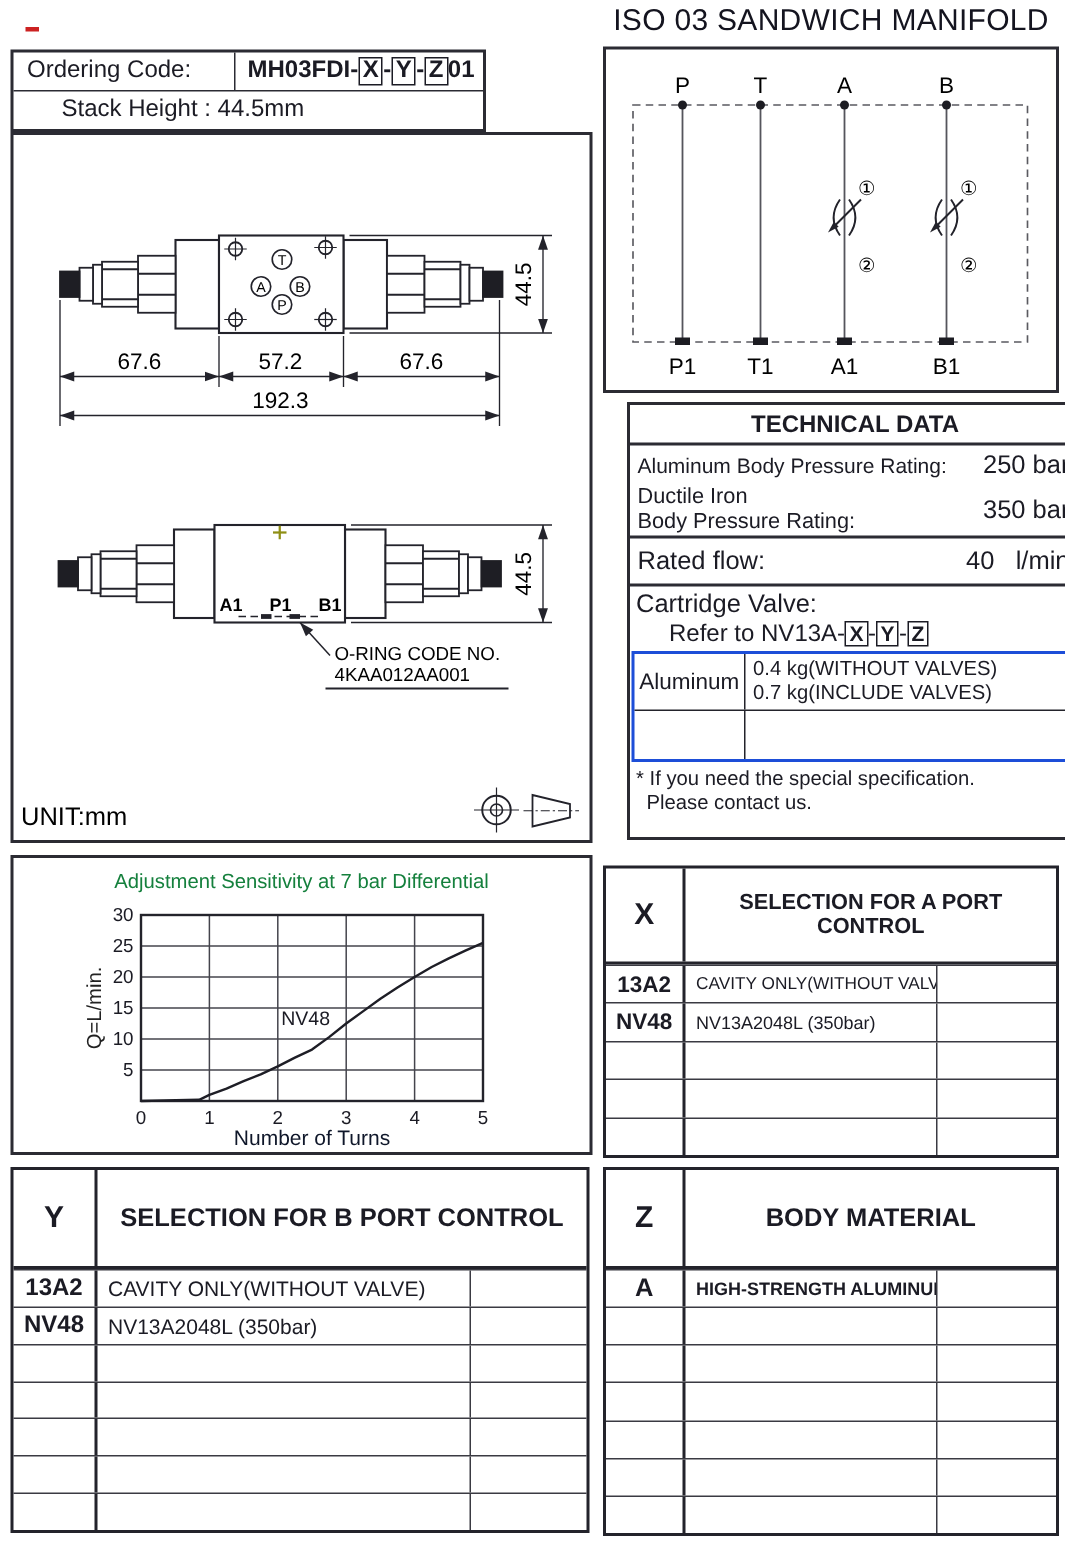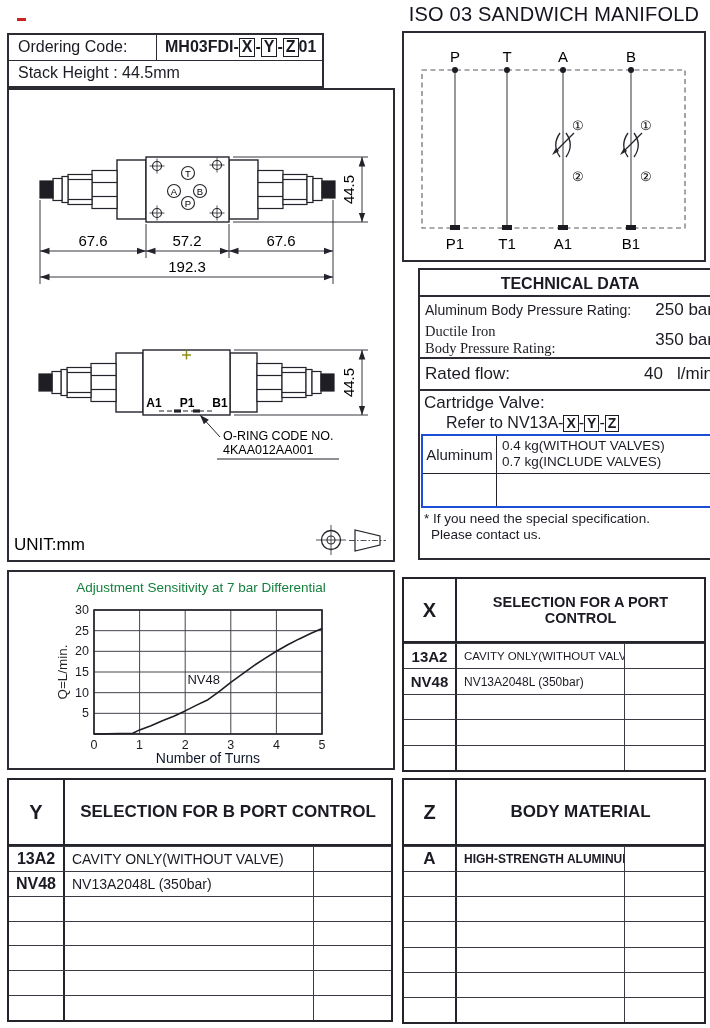--- a/index.html
+++ b/index.html
@@ -14,21 +14,21 @@
 
   
   .doc-title { position:absolute; left:400px; top:3px; width:308px; text-align:center;
                font-size:20px; font-weight:normal; letter-spacing:0.2px; color:#14141f; }
 
   
   .ordering { left:7px; top:33px; width:317px; height:55px; }
   .ord-row1 { display:flex; height:26px; border-bottom:1.5px solid #2b2b33; }
   .ord-label { width:148px; border-right:1.5px solid #2b2b33; font-size:16px; padding:3px 0 0 9px; }
   .ord-code { flex:1; font-size:16px; font-weight:bold; padding:3px 0 0 8px; white-space:nowrap; }
-  .ord-row2 { height:26px; font-size:16px; padding:3px 0 0 9px; }
+  .ord-row2 { height:26px; font-size:16px; padding:3px 0 0 9px;margin-left:23px; }
   .codebox { display:inline-block; border:1.4px solid #1b1b24; padding:0 2px; line-height:1.05; font-weight:bold; }
   .codebox.small { font-size:14px; }
 
   
   .sel-table { position:absolute; border:2px solid #23232b; background:#fff; display:grid; }
   .sel-head { display:grid; grid-template-columns:var(--kw) 1fr; border-bottom:2px solid #23232b; }
   .sel-head .kcell { border-right:2px solid #23232b; display:flex; align-items:center; justify-content:center;
                      font-weight:bold; font-size:20px; }
   .sel-head .tcell { display:flex; align-items:center; justify-content:center; font-weight:bold; text-align:center;border-radius:20px; }
   .sel-row { display:grid; grid-template-columns:var(--kw) 1fr var(--ew); border-top:1.5px solid #3a3a42; }
@@ -245,21 +245,21 @@
   </div>
 
   <div class="panel tech">
     <div class="tech-title">TECHNICAL DATA</div>
     <div class="tech-sec" style="height:62px;">
       <div class="tr-flex" style="height:26px;">
         <span>Aluminum Body Pressure Rating:</span>
         <span class="tech-val">250 bar</span>
       </div>
       <div class="tr-flex" style="height:34px;">
-        <span style="font-size:14.5px; line-height:1.18;font-family:Liberation Serif, serif;">
+        <span style="font-size:14.5px; line-height:1.18;">
           <span style="display:block;">Ductile Iron</span>
           <span style="display:block;">Body Pressure Rating:</span>
         </span>
         <span class="tech-val">350 bar</span>
       </div>
     </div>
     <div class="tech-sec tr-flex" style="height:32px;">
       <span style="font-size:17px;">Rated flow:</span>
       <span class="tech-val"><span>40</span>&nbsp;&nbsp;&nbsp;<span>l/min</span></span>
     </div>

